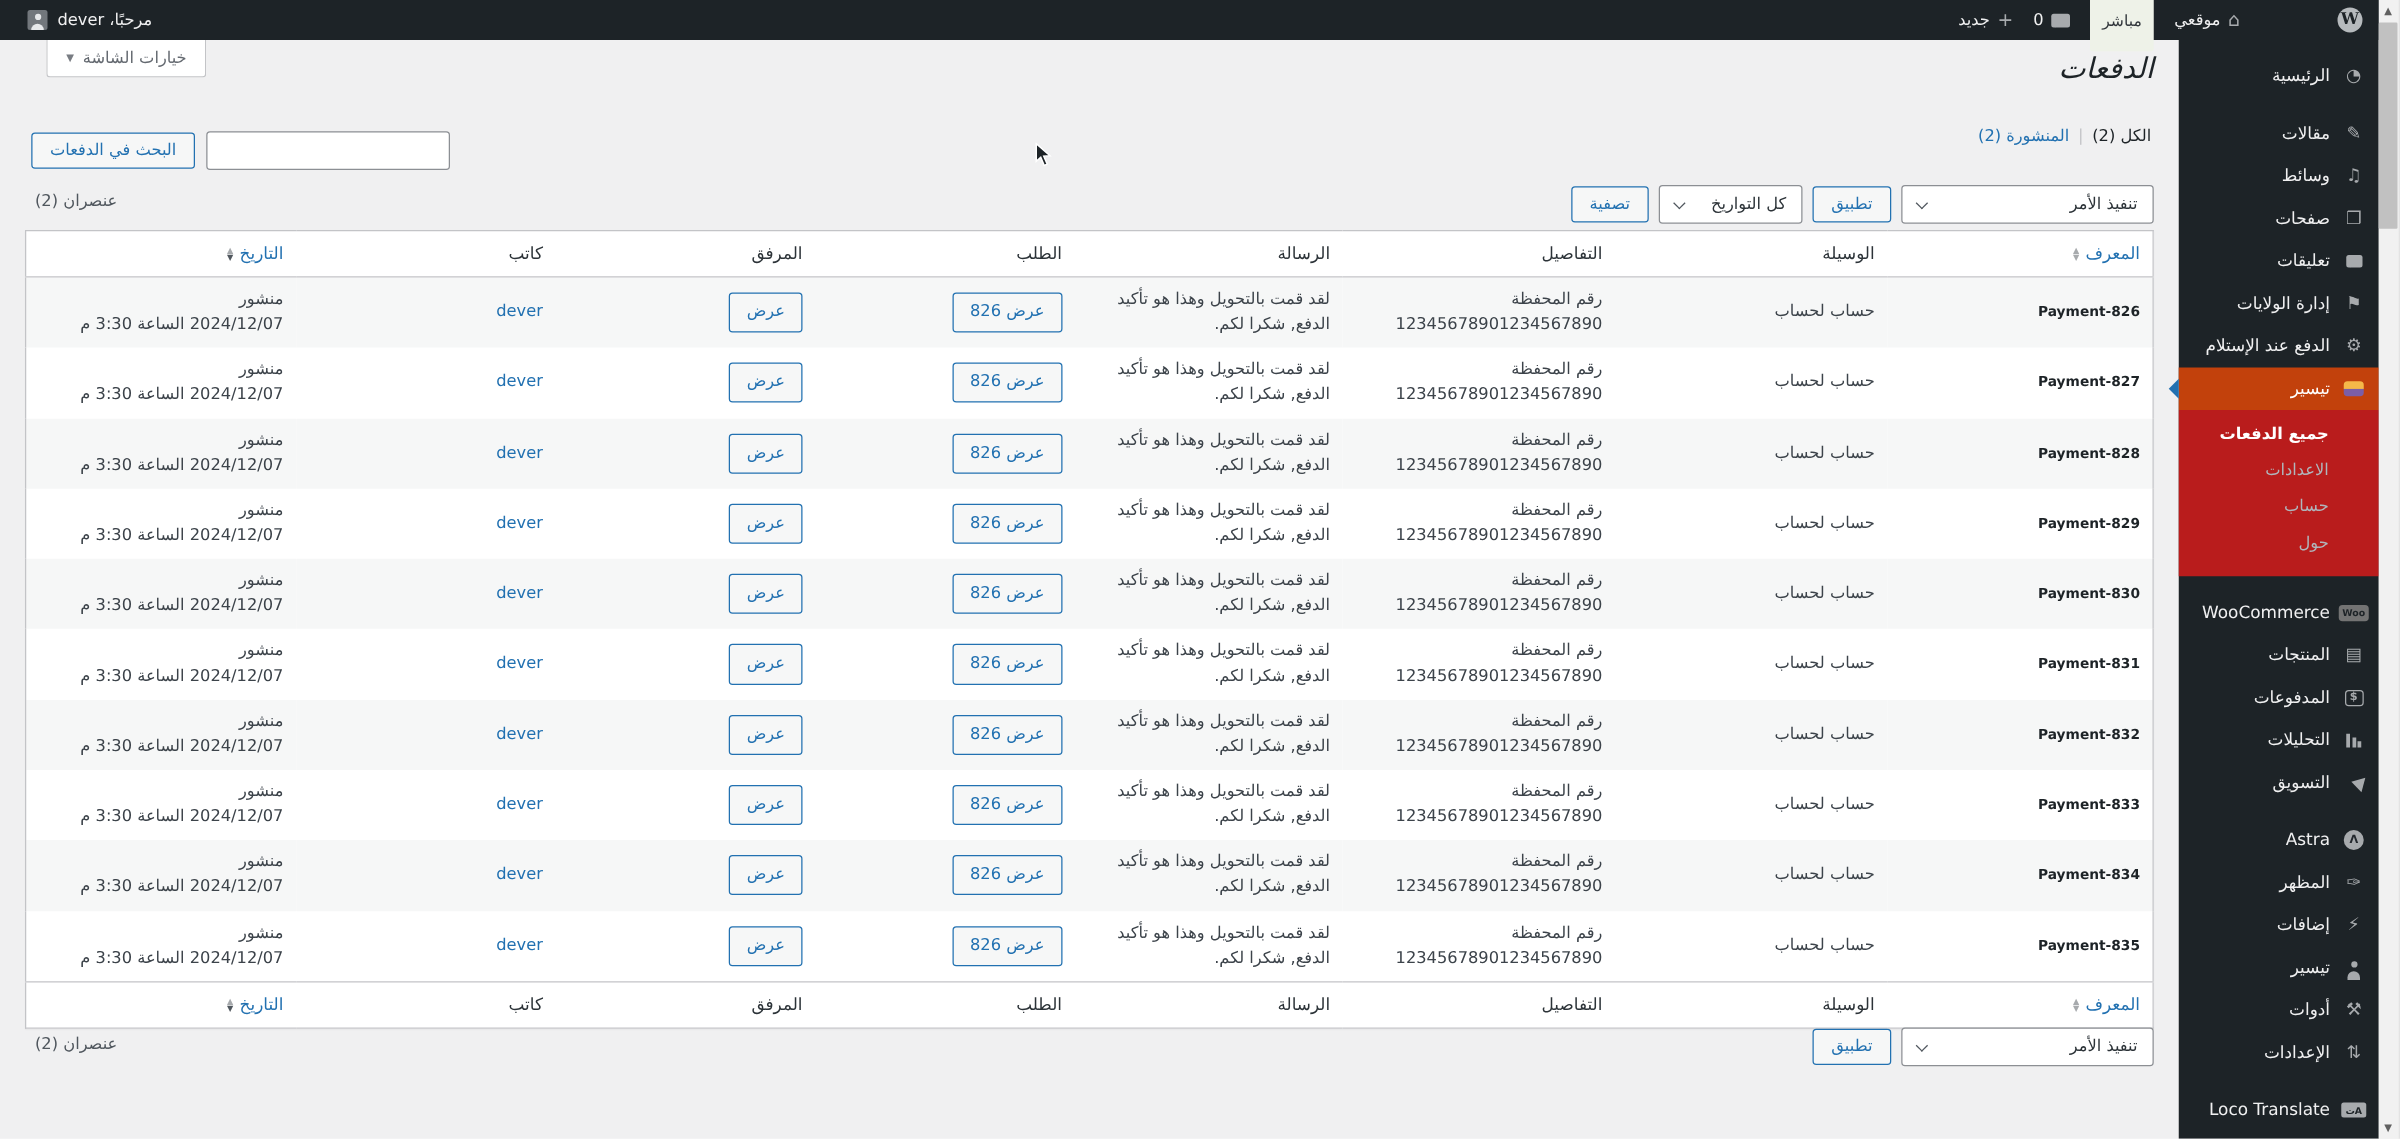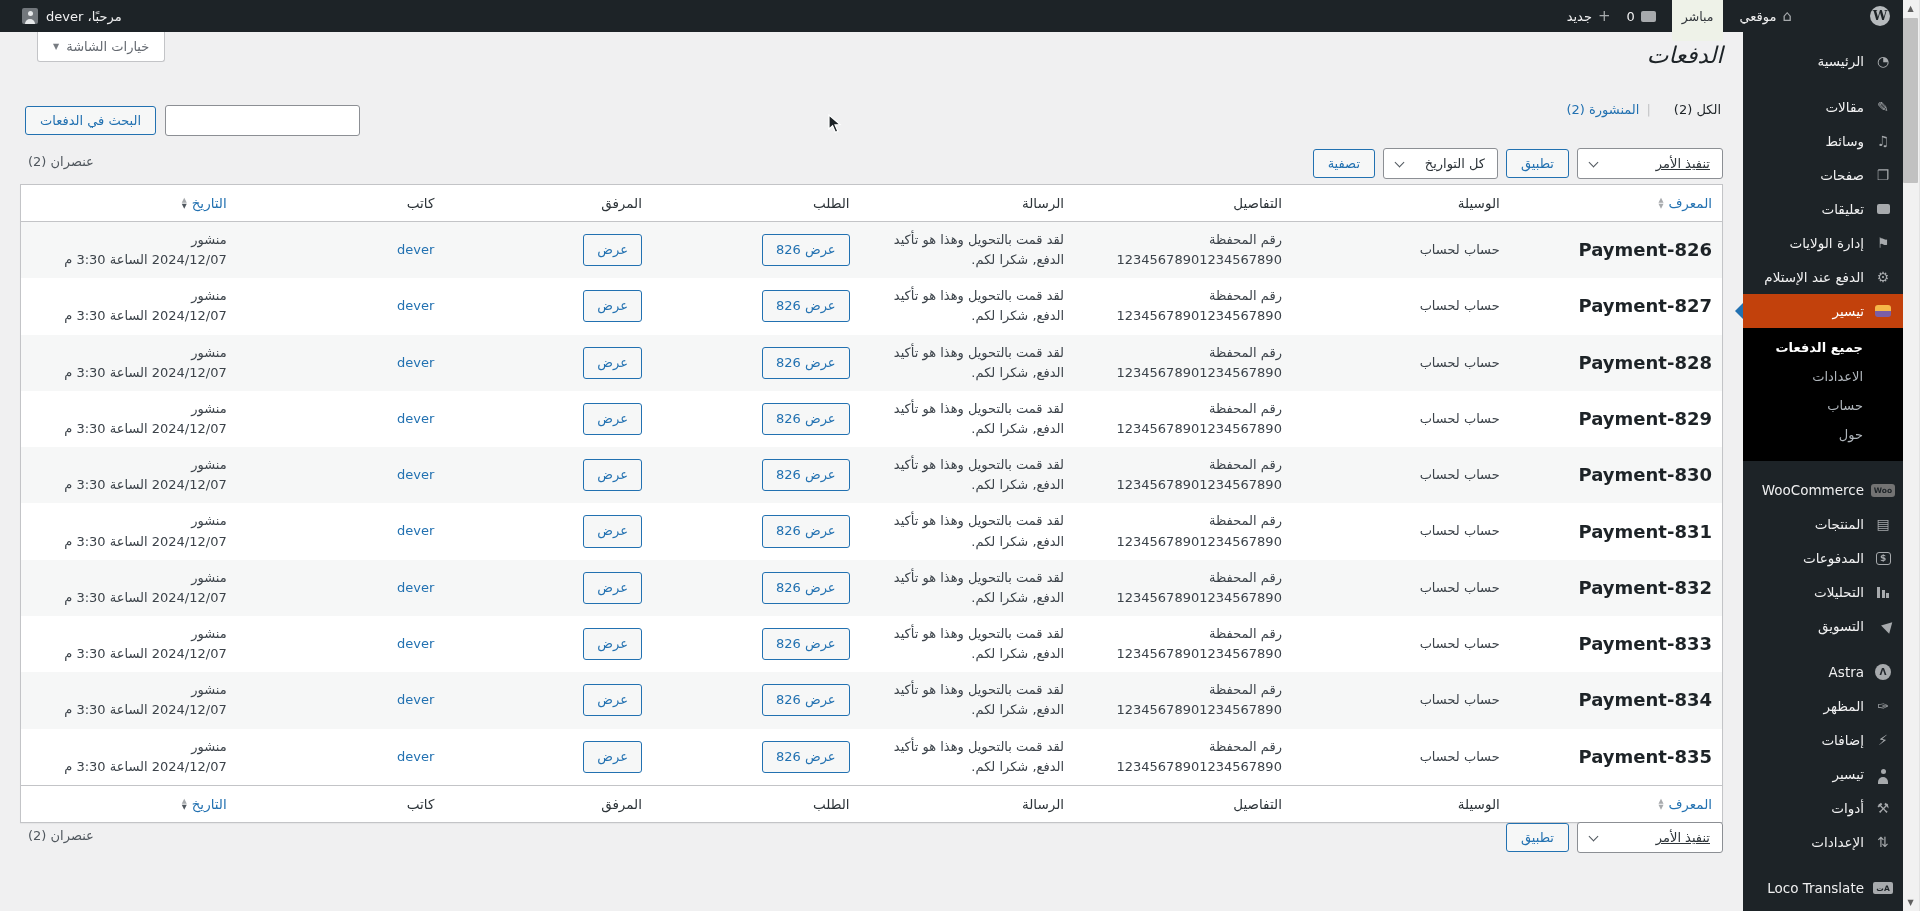--- a/index.html
+++ b/index.html
@@ -46,21 +46,21 @@
   #menu {
     position:absolute; top:32px; right:17px; width:160px; bottom:0;
     background:#1d2327; color:#f0f0f1; z-index:40; padding-top:12px;
   }
   .mi { display:flex; align-items:center; gap:9px; height:34px; padding:0 10px; position:relative; font-size:13.5px; color:#f0f0f1; cursor:pointer; }
   .mi .ic { width:20px; min-width:20px; display:flex; justify-content:center; align-items:center; color:#a7aaad; font-size:14px; }
   .mi.active { background:#c2410c; color:#fff; }
   .mi.active::after { content:""; position:absolute; left:-8px; top:50%; transform:translateY(-50%);
     border:8px solid transparent; border-right-color:#2271b1; border-left:0; }
   .gap { height:12px; }
-  .sub { background:#000000; padding:5px 0 12px; }
+  .sub { background:#b91c1c; padding:5px 0 12px; }
   .sub a { display:block; padding:7px 40px 7px 10px; color:#b0b6bc; font-size:13px; }
   .sub a.current { color:#fff; font-weight:700; }
   .bars { display:inline-flex; align-items:flex-end; gap:1.5px; height:12px; }
   .bars b { width:3px; background:#a7aaad; display:inline-block; }
   .bars b:nth-child(1){height:5px;} .bars b:nth-child(2){height:8px;} .bars b:nth-child(3){height:11px;}
   .mega { width:0; height:0; border:6px solid transparent; border-right:10px solid #a7aaad; transform:rotate(15deg); display:inline-block; }
   .dollarbox { width:15px; height:13px; border:1.5px solid #a7aaad; border-radius:3px; display:inline-flex; align-items:center; justify-content:center; font-size:9px; color:#a7aaad; font-weight:bold; }
   .woobadge { background:#737373; color:#1d2327; font-weight:bold; font-size:7.5px; padding:2px 3px; border-radius:3px; }
   .astracirc { width:16px; height:16px; border-radius:50%; background:#a7aaad; color:#23282d; font-weight:bold; font-size:9px; display:inline-flex; align-items:center; justify-content:center; }
   .tlogo { width:16px; height:12px; border-radius:3px; background:linear-gradient(180deg,#f5b849 48%,#7b5ea7 52%); display:inline-block; }
@@ -77,58 +77,58 @@
   
   #content { position:absolute; top:32px; left:0; width:1743px; height:879px; }
   #screen-options {
     position:absolute; top:0; left:37px; background:#fff; border:1px solid #c3c4c7; border-top:none;
     border-radius:0 0 3px 3px; padding:7px 15px; color:#646970; display:flex; align-items:center; gap:7px; cursor:pointer;
   }
   #screen-options .caret { font-size:8px; color:#787c82; }
   #page-title { position:absolute; top:10px; right:20px; font-size:23px; font-weight:400; color:#1d2327;font-style:italic; }
   #filters { position:absolute; top:70px; right:22px; font-size:13px; color:#646970; display:flex; gap:7px; align-items:center; }
   #filters a { color:#2271b1; }
-  #filters a.cur { color:#1d2327;margin-left:16px; }
+  #filters a.cur { color:#1d2327; }
   #filters .sep { color:#c3c4c7; }
   #searchbox { position:absolute; top:73px; left:25px; display:flex; gap:9px; align-items:center; }
   #search-input { width:195px; height:31px; border:1px solid #8c8f94; border-radius:3px; background:#fff; padding:0 8px; font-size:13px; }
   .btn-outline {
     background:#f6f7f7; border:1px solid #2271b1; color:#2271b1; border-radius:3px;
     padding:6px 14px; font-size:13px; display:inline-block; cursor:pointer; line-height:1.2; white-space:nowrap;
     font-family:inherit;
   }
   #bulk-top { position:absolute; top:116px; right:20px; display:flex; gap:8px; align-items:center; }
   #bulk-bottom { position:absolute; top:790px; right:20px; display:flex; gap:8px; align-items:center; }
   .select {
     height:31px; background:#fff; border:1px solid #8c8f94; border-radius:3px;
     display:inline-flex; align-items:center; justify-content:space-between;
     padding:0 12px; color:#2c3338; cursor:pointer;
   }
-  .select.w-bulk { width:146px;text-decoration:underline; }
+  .select.w-bulk { width:202px; }
   .select.w-dates { width:115px; }
   .chev { width:7px; height:7px; border-left:1.5px solid #50575e; border-bottom:1.5px solid #50575e; transform:rotate(-45deg); margin-bottom:3px; }
   #count-top { position:absolute; top:122px; left:28px; color:#50575e; }
   #count-bottom { position:absolute; top:796px; left:28px; color:#50575e; }
 
   
   #list-table {
     position:absolute; top:152px; right:20px; width:1703px;
     border-collapse:collapse; background:#fff; table-layout:fixed;
     border:1px solid #c3c4c7; box-shadow:0 1px 1px rgba(0,0,0,.04);
   }
   #list-table th { text-align:right; padding:10px 10px; font-size:13.5px; font-weight:400; color:#2c3338; }
   #list-table thead th { border-bottom:1px solid #c3c4c7; }
   #list-table tfoot th { border-top:1px solid #c3c4c7; }
   #list-table td { text-align:right; padding:8px 10px; font-size:13px; color:#3c434a; vertical-align:middle; line-height:1.55; }
   #list-table tbody tr:nth-child(odd) { background:#f6f7f7; }
   .th-sort { color:#2271b1; display:inline-flex; align-items:center; gap:5px; }
   .sort-ind { display:inline-flex; flex-direction:column; line-height:0; }
   .sort-ind i { font-size:6.5px; line-height:6px; color:#a7aaad; }
   .sort-ind.desc i:last-child { color:#50575e; }
-  .row-id { font-weight:700; color:#1d2327; font-size:18px; }
+  .row-id { font-weight:700; color:#1d2327; font-size:11px; }
   .btn-view { background:#f6f7f7; border:1px solid #2271b1; color:#2271b1; border-radius:3px; padding:5px 13px; display:inline-block; white-space:nowrap; }
   a.author { color:#2271b1; }
   .nowrap { white-space:nowrap; }
 
   #cursor { position:absolute; left:828px; top:114px; z-index:110; }
 </style>
 </head>
 <body>
 
 <div id="adminbar">

